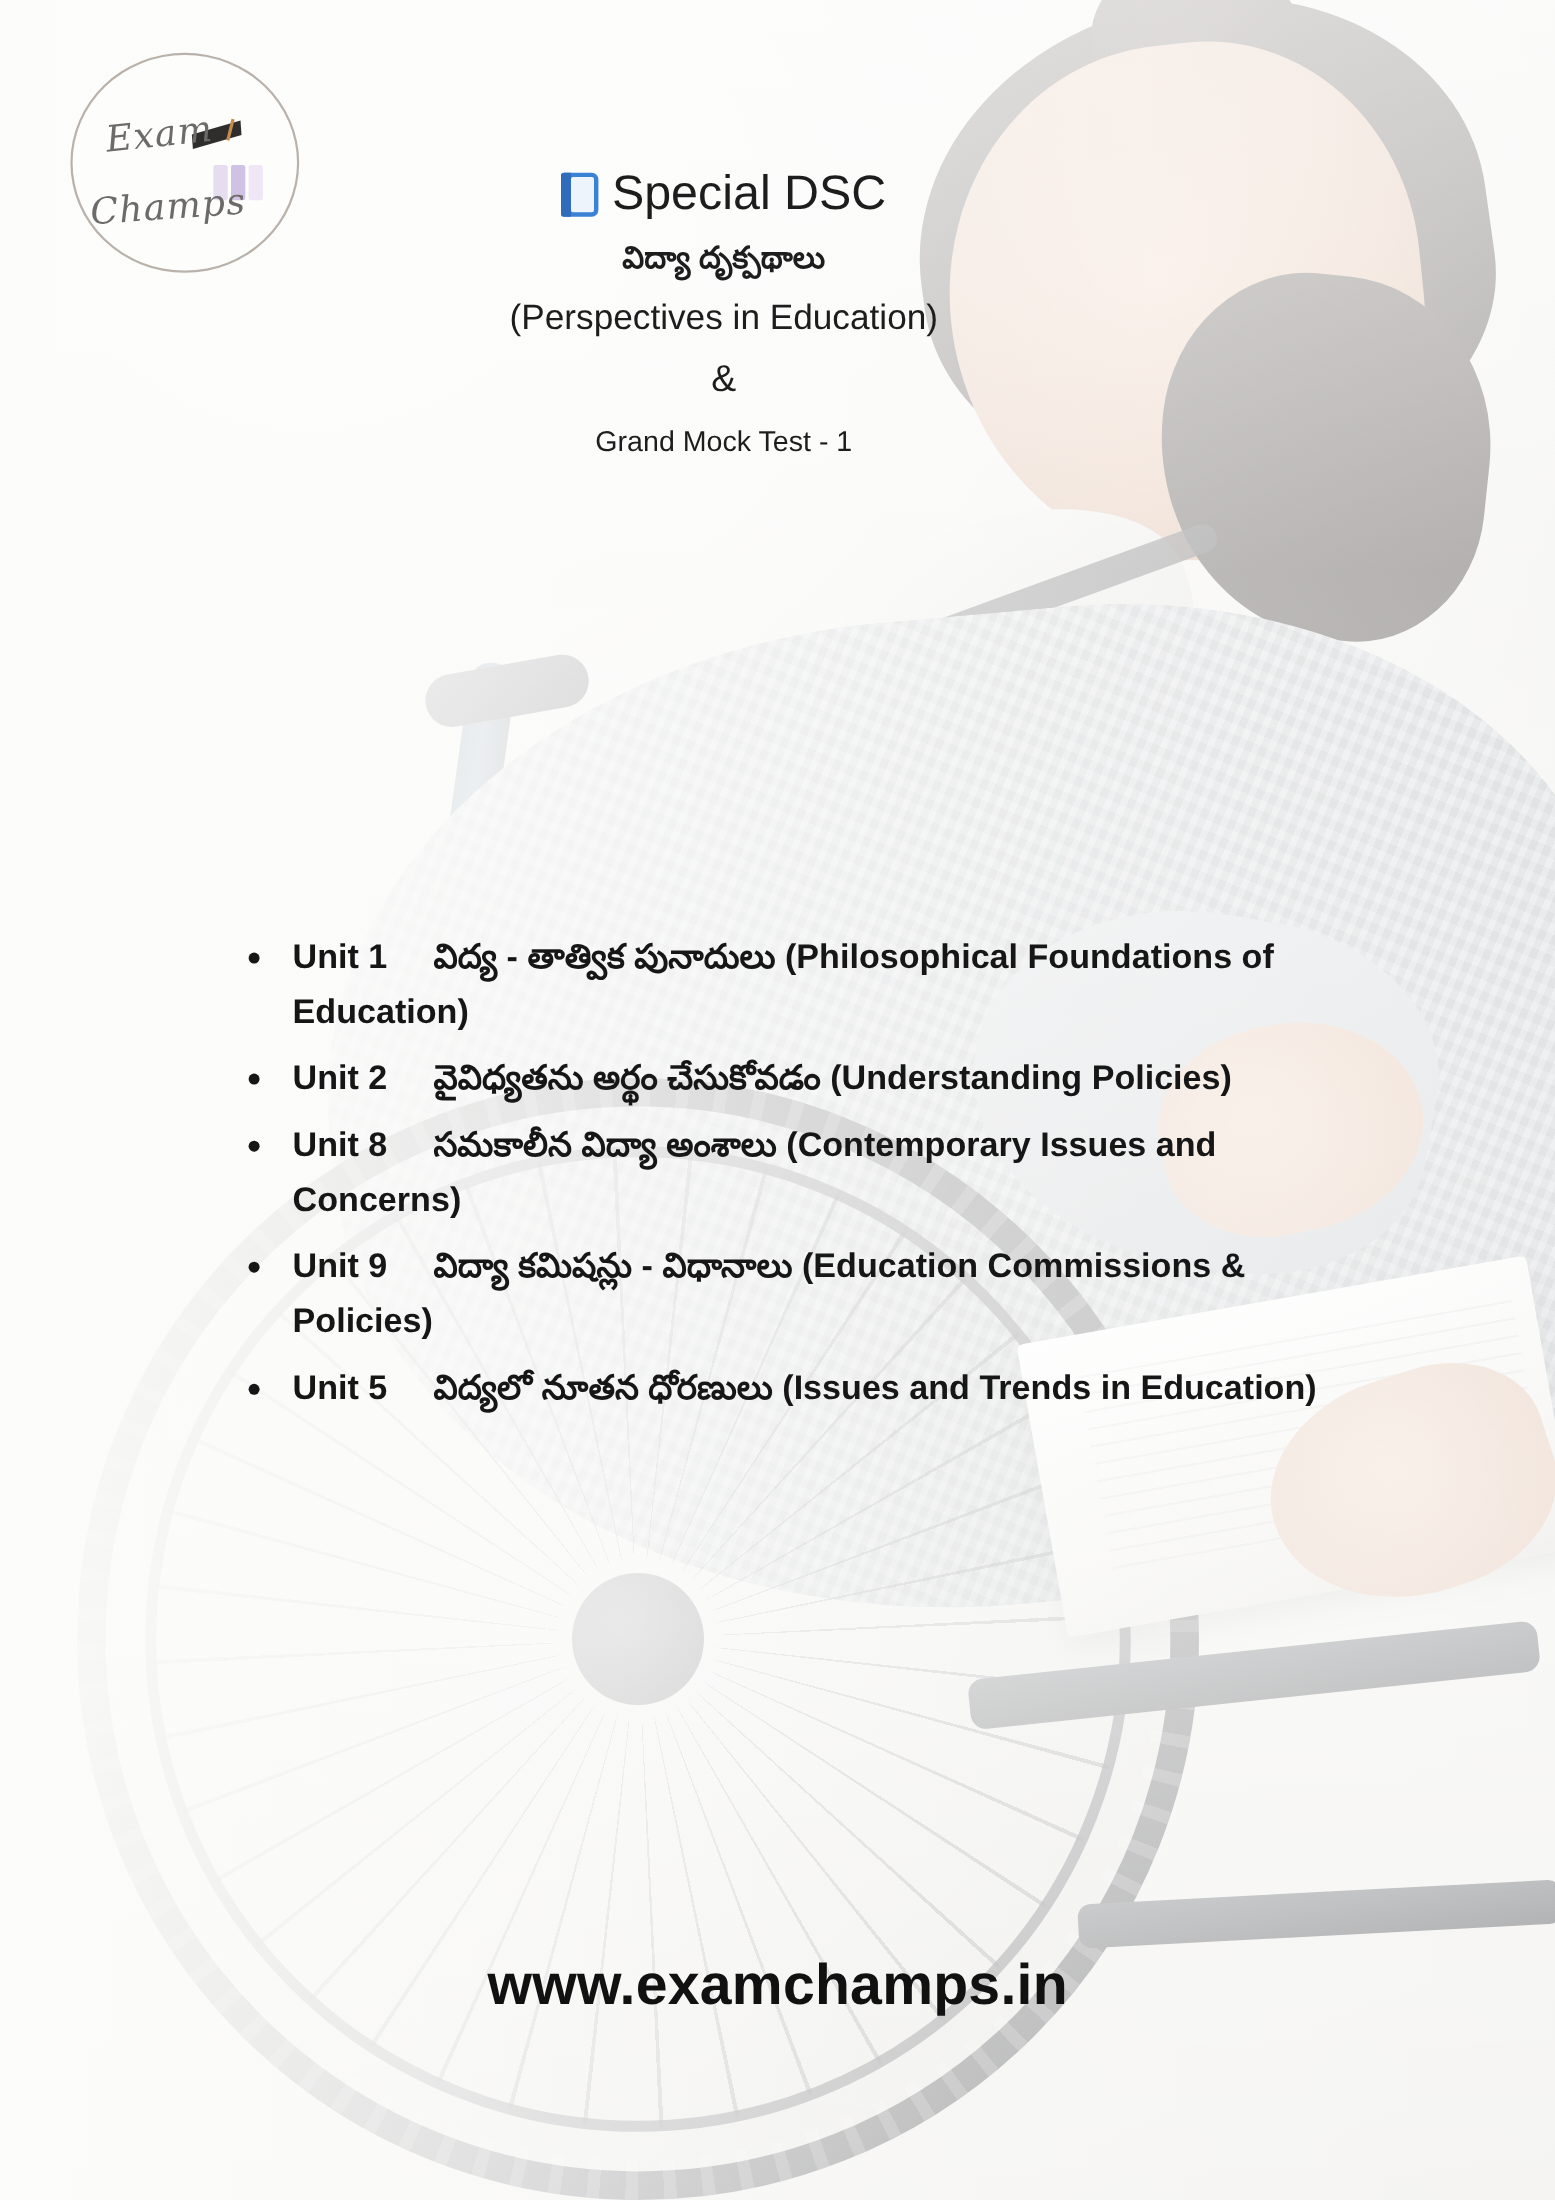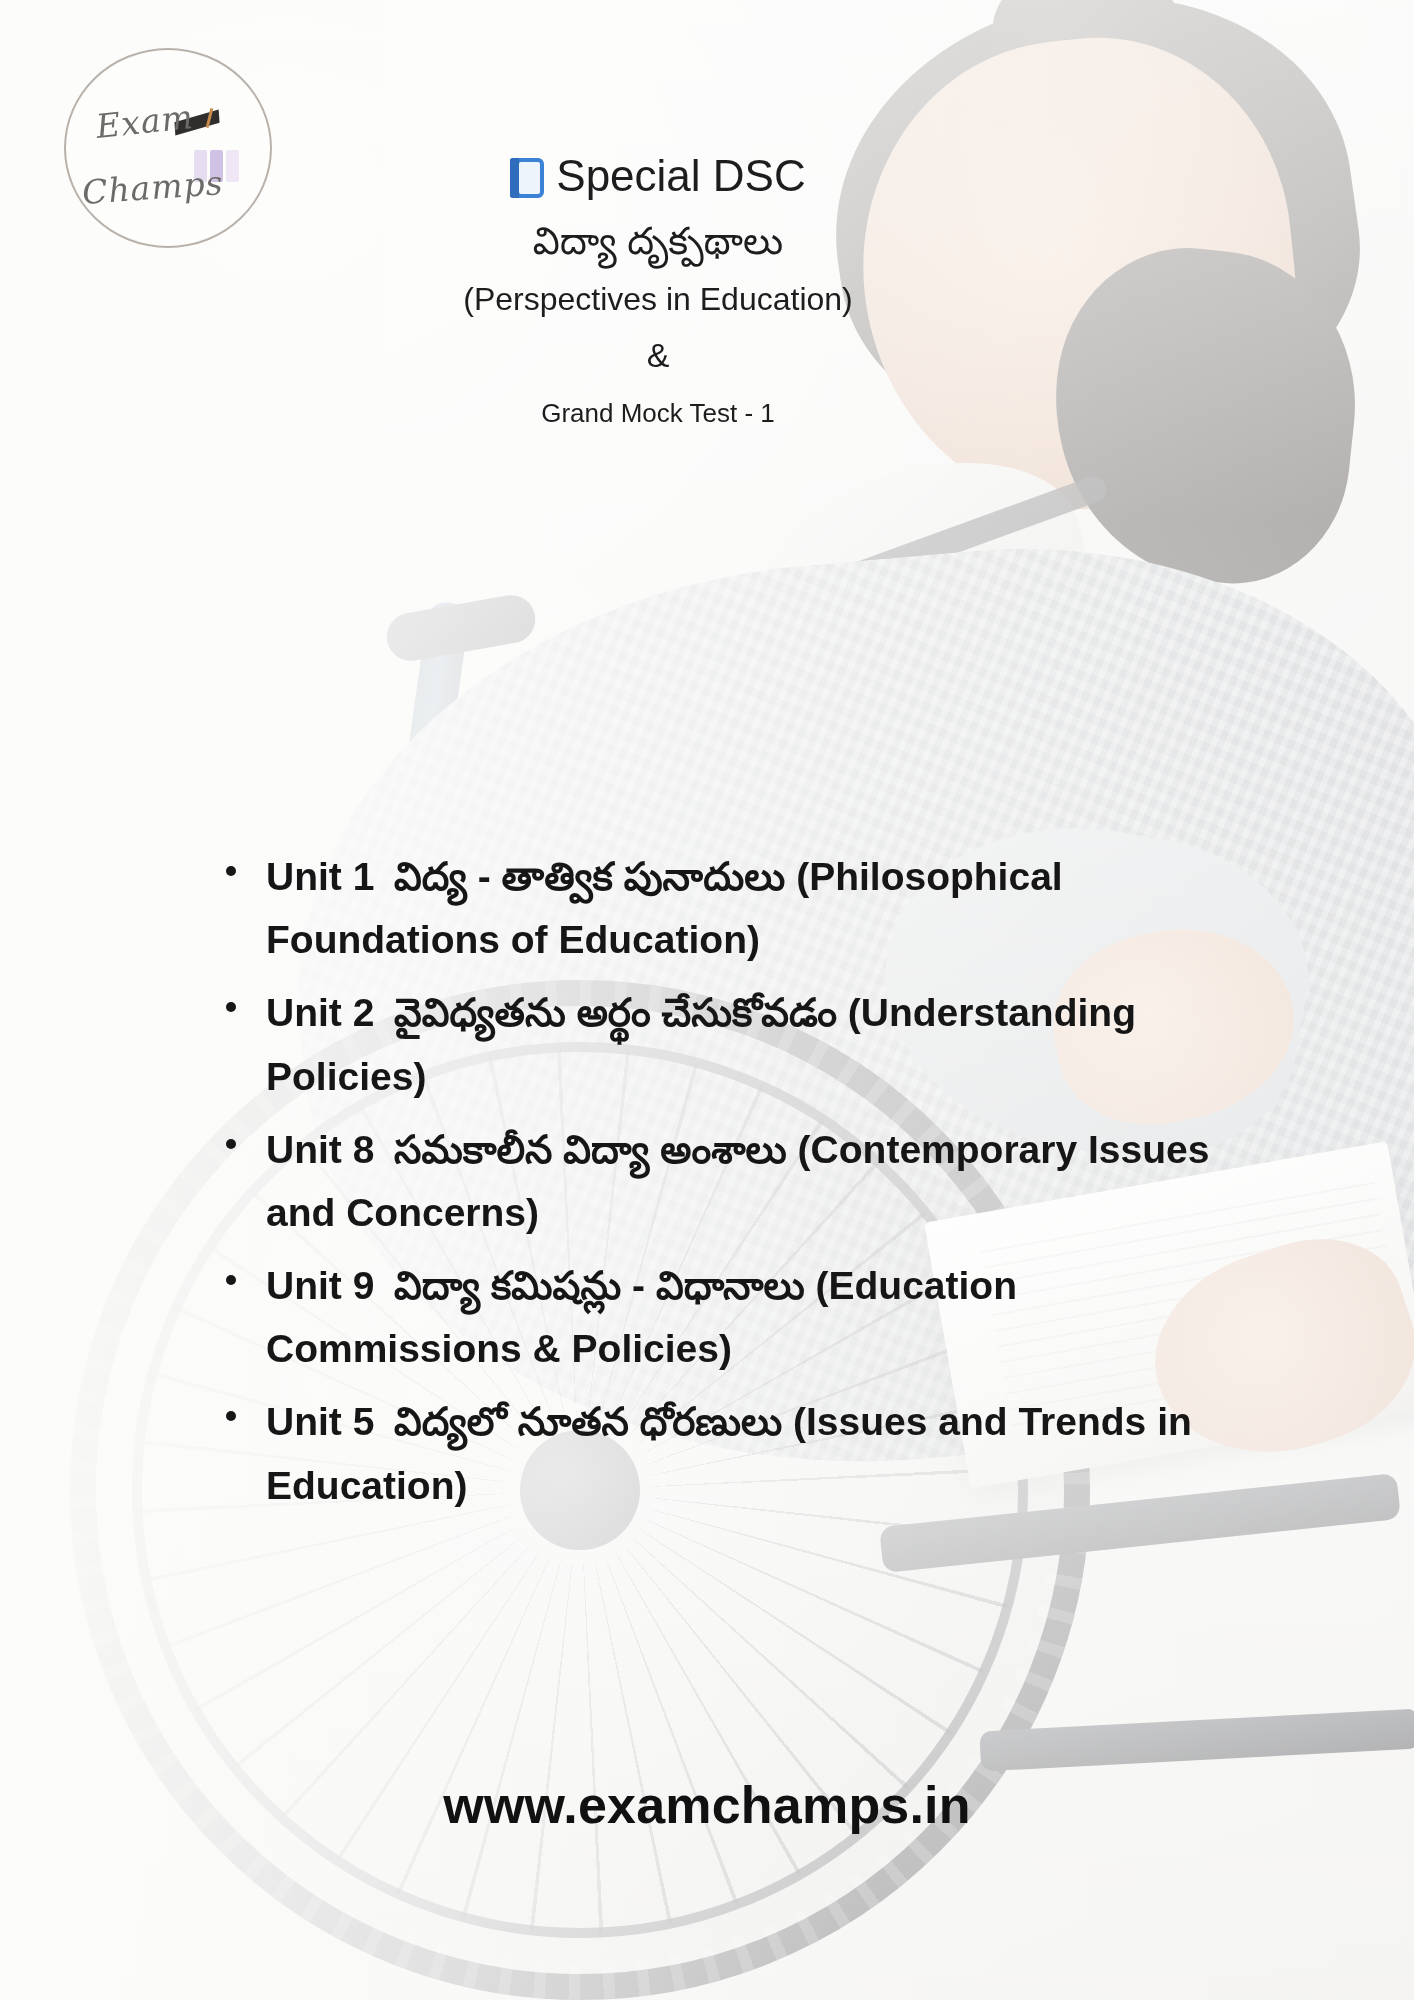--- a/index.html
+++ b/index.html
@@ -361,21 +361,21 @@
     color: #1d1d1d;
   }
   .heading .line {
     font-size: 42px;
     line-height: 1.16;
     font-weight: 400;
     margin-bottom: 18px;
     white-space: nowrap;
   }
   .heading .line.l1 { font-size: 44px; }
-  .heading .line.l2 { font-size: 38px; }
+  .heading .line.l2 { font-size: 28px; font-weight: bold; }
   .heading .line.l3 { font-size: 32px; }
   .heading .line.amp { font-size: 34px; margin-bottom: 22px; }
   .heading .line.l5 { font-size: 26px; }
   .book-emoji {
     display: inline-block;
     width: 34px;
     height: 40px;
     vertical-align: -7px;
     margin-right: 12px;
     position: relative;
@@ -403,21 +403,21 @@
   .units {
     position: absolute;
     left: 218px;
     top: 845px;
     width: 1010px;
     color: #161616;
   }
   .units ul { list-style: none; }
   .units li {
     position: relative;
-    font-size: 39px;
+    font-size: 31px;
     font-weight: 700;
     line-height: 1.62;
     margin-bottom: 10px;
     padding-left: 48px;
   }
   .units li::before {
     content: "";
     position: absolute;
     left: 8px;
     top: 21px;

